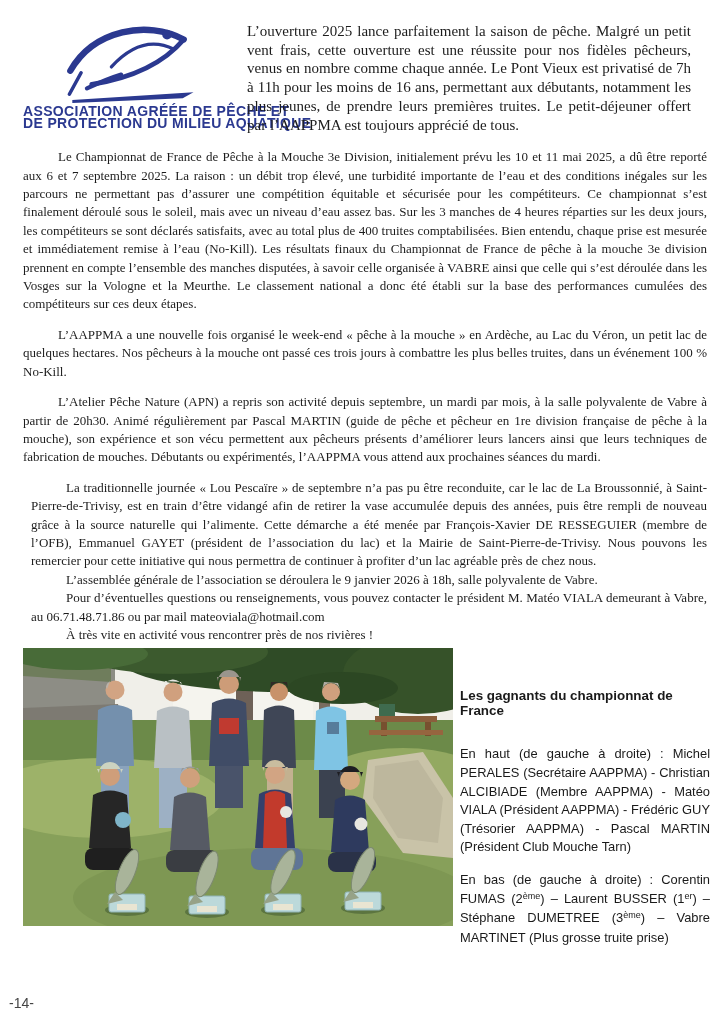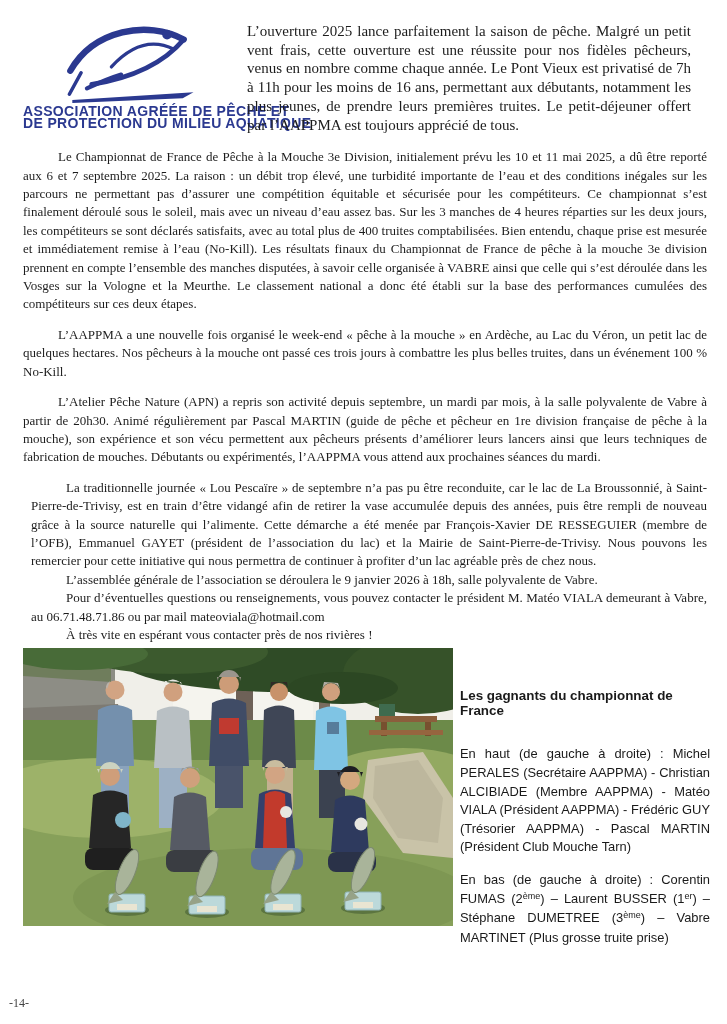--- a/index.html
+++ b/index.html
@@ -53,22 +53,22 @@
   }
   .caption-title{font-weight:700;font-size:13.4px;margin:0 0 27px 0;}
   .caption p.cap{
     font-size:12.9px;line-height:18.6px;
     text-align:justify;margin:0 0 14px 0;
   }
   .sup{font-size:9px;position:relative;top:-4px;}
   
   .page-num{
     position:absolute;left:9px;bottom:13px;
-    font-size:12px;color:#444;
-    font-family:Liberation Serif, serif;
+    font-size:14px;color:#444;
+    font-family:Liberation Sans, sans-serif;
   }
 </style>
 </head>
 <body>
 
 <div class="page">
 
   <div class="header">
     <div class="logo-block">
       <svg class="logo-fish" width="148" height="86" viewBox="0 0 150 88" aria-hidden="true">
@@ -90,21 +90,21 @@
     </div>
   </div>
 
   <div class="bodytext">
     <p>Le Championnat de France de Pêche à la Mouche 3e Division, initialement prévu les 10 et 11 mai 2025, a dû être reporté aux 6 et 7 septembre 2025. La raison : un débit trop élevé, une turbidité importante de l’eau et des conditions inégales sur les parcours ne permettant pas d’assurer une compétition équitable et sécurisée pour les compétiteurs. Ce championnat s’est finalement déroulé sous le soleil, mais avec un niveau d’eau assez bas. Sur les 3 manches de 4 heures réparties sur les deux jours, les compétiteurs se sont déclarés satisfaits, avec au total plus de 400 truites comptabilisées. Bien entendu, chaque prise est mesurée et immédiatement remise à l’eau (No-Kill). Les résultats finaux du Championnat de France de pêche à la mouche 3e division prennent en compte l’ensemble des manches disputées, à savoir celle organisée à VABRE ainsi que celle qui s’est déroulée dans les Vosges sur la Vologne et la Meurthe. Le classement national a donc été établi sur la base des performances cumulées des compétiteurs sur ces deux étapes.</p>
     <p>L’AAPPMA a une nouvelle fois organisé le week-end « pêche à la mouche » en Ardèche, au Lac du Véron, un petit lac de quelques hectares. Nos pêcheurs à la mouche ont passé ces trois jours à combattre les plus belles truites, dans un événement 100 % No-Kill.</p>
     <p>L’Atelier Pêche Nature (APN) a repris son activité depuis septembre, un mardi par mois, à la salle polyvalente de Vabre à partir de 20h30. Animé régulièrement par Pascal MARTIN (guide de pêche et pêcheur en 1re division française de pêche à la mouche), son expérience et son vécu permettent aux pêcheurs présents d’améliorer leurs lancers ainsi que leurs techniques de fabrication de mouches. Débutants ou expérimentés, l’AAPPMA vous attend aux prochaines séances du mardi.</p>
     <p class="tight">La traditionnelle journée « Lou Pescaïre » de septembre n’a pas pu être reconduite, car le lac de La Broussonnié, à Saint-Pierre-de-Trivisy, est en train d’être vidangé afin de retirer la vase accumulée depuis des années, puis être rempli de nouveau grâce à la source naturelle qui l’alimente. Cette démarche a été menée par François-Xavier DE RESSEGUIER (membre de l’OFB), Emmanuel GAYET (président de l’association du lac) et la Mairie de Saint-Pierre-de-Trivisy. Nous pouvons les remercier pour cette initiative qui nous permettra de continuer à profiter d’un lac agréable près de chez nous.</p>
     <p class="tight">L’assemblée générale de l’association se déroulera le 9 janvier 2026 à 18h, salle polyvalente de Vabre.</p>
     <p class="tight">Pour d’éventuelles questions ou renseignements, vous pouvez contacter le président M. Matéo VIALA demeurant à Vabre, au 06.71.48.71.86 ou par mail mateoviala@hotmail.com</p>
-    <p class="tight">À très vite en espérant vous contacter près de nos rivières !</p>
+    <p class="tight">À très vite en activité vous rencontrer près de nos rivières !</p>
   </div>
 
   <div class="bottom">
 
     <div class="photo">
       <svg viewBox="0 0 430 278" aria-hidden="true">
 
         <rect x="0" y="0" width="430" height="100" fill="#f0efe9"></rect>
         <rect x="150" y="0" width="140" height="90" fill="#f5f4ee"></rect>
         <rect x="196" y="6" width="8" height="14" fill="#d8d5c8"></rect>

